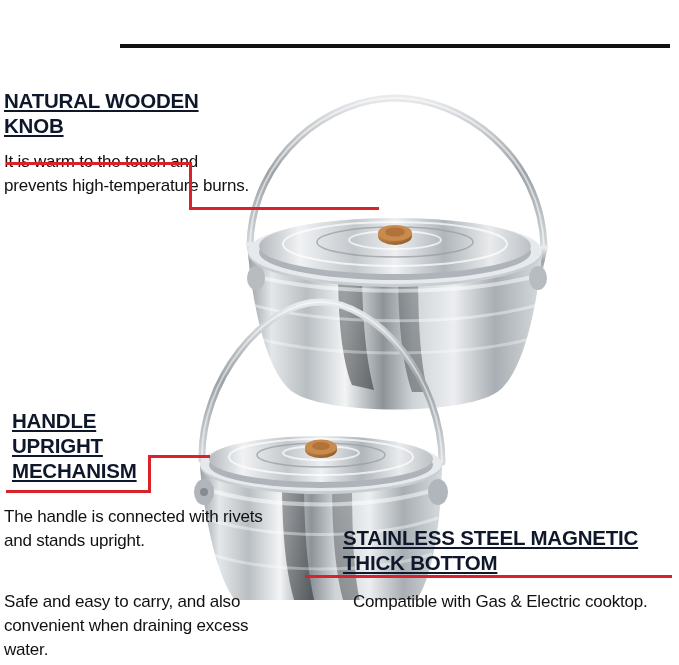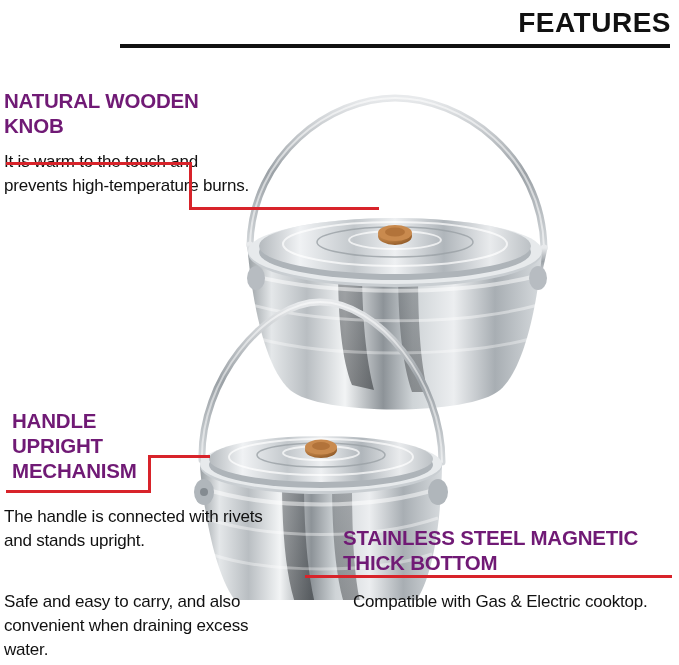--- a/index.html
+++ b/index.html
@@ -81,22 +81,23 @@
     width: 420px;
     height: 540px;
   }
 
   
   .callout-title {
     position: absolute;
     font-size: 20.5px;
     font-weight: bold;
     line-height: 25px;
-    color: #701a75;
+    color: #0f172a;
     letter-spacing: -0.2px;
+    text-decoration: underline;
   }
   .callout-body {
     position: absolute;
     font-size: 17px;
     line-height: 24px;
     color: #111;
     letter-spacing: -0.2px;
   }
 
   #knob-title  { left: 4px;  top: 88px;  width: 240px; }
@@ -126,21 +127,20 @@
 </head>
 <body>
 
 <div class="page">
 
   <div class="header">
 
 
     <div class="header-rule"></div>
 
-    <div class="features-title">FEATURES</div>
   </div>
 
   <svg class="photo" viewBox="0 0 420 540">
     <defs>
       <linearGradient id="steelBody" x1="0" y1="0" x2="1" y2="0">
         <stop offset="0%" stop-color="#9aa0a4"></stop>
         <stop offset="8%" stop-color="#e4e7e9"></stop>
         <stop offset="20%" stop-color="#b9bec2"></stop>
         <stop offset="33%" stop-color="#f2f4f5"></stop>
         <stop offset="46%" stop-color="#8d9398"></stop>

